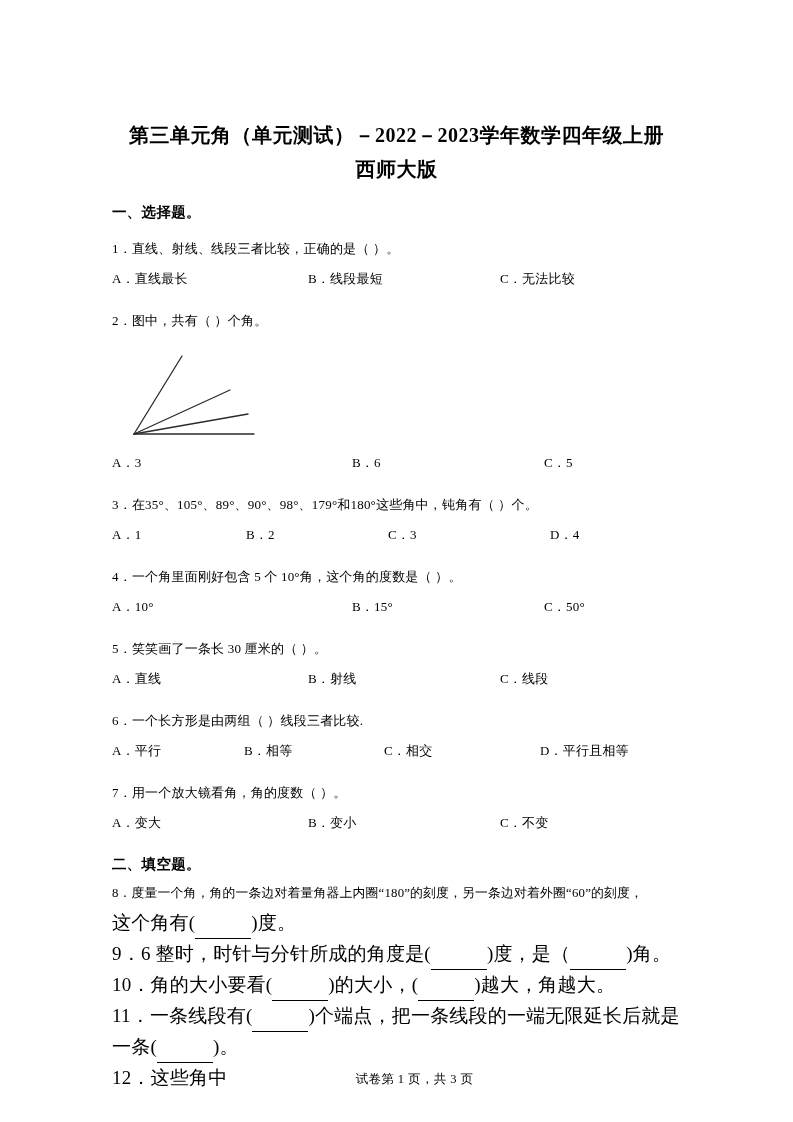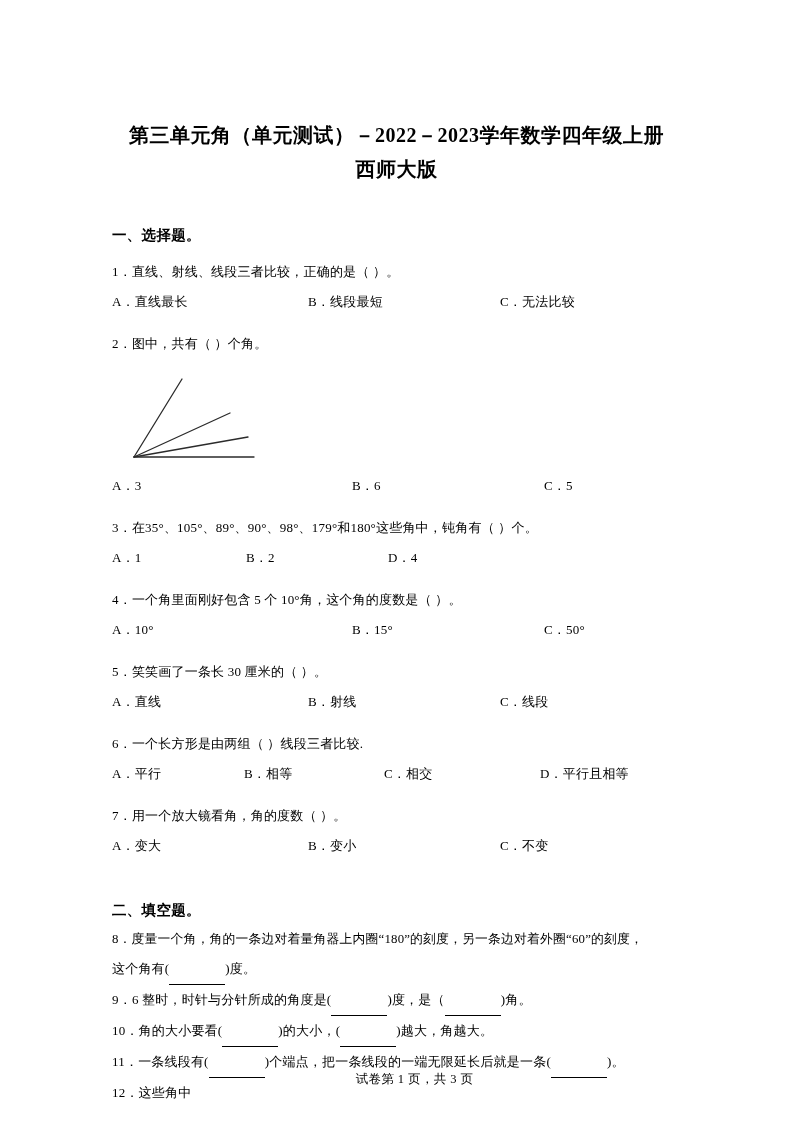--- a/index.html
+++ b/index.html
@@ -29,21 +29,21 @@
     font-weight: bold;
     line-height: 34px;
     letter-spacing: 0.5px;
   }
   .doc-title .line2 {
     display: block;
   }
   .section-head {
     font-size: 14.5px;
     font-weight: bold;
-    margin-top: 40px;
+    margin-top: 17px;
     margin-bottom: 4px;
     letter-spacing: 0.3px;
   }
   .q {
     font-size: 13px;
     line-height: 30px;
     margin-top: 12px;
     letter-spacing: 0.2px;
   }
   .options {
@@ -68,21 +68,21 @@
 
   .opts-4b .opt:nth-child(1) { width: 132px; }
   .opts-4b .opt:nth-child(2) { width: 140px; }
   .opts-4b .opt:nth-child(3) { width: 156px; }
 
   .figure {
     margin: 10px 0 6px 10px;
     height: 96px;
   }
   .fill-q {
-    font-size: 13px;
+    font-size: 19px;
     line-height: 30px;
     letter-spacing: 0.2px;
   }
   .fill-q .blank {
     display: inline-block;
     border-bottom: 1px solid #000;
     min-width: 56px;
     text-align: center;
   }
   .footer {
@@ -138,20 +138,21 @@
     <span class="opt">B．6</span>
     <span class="opt">C．5</span>
   </div>
 
   <div class="q">
     <span>3．</span><span>在35°、105°、89°、90°、98°、179°和180°这些角中，钝角有（    ）个。</span>
   </div>
   <div class="options opts-4">
     <span class="opt">A．1</span>
     <span class="opt">B．2</span>
+    <span class="opt">C．3</span>
     <span class="opt">D．4</span>
   </div>
 
   <div class="q">
     <span>4．</span><span>一个角里面刚好包含 5 个 10°角，这个角的度数是（    ）。</span>
   </div>
   <div class="options opts-3b">
     <span class="opt">A．10°</span>
     <span class="opt">B．15°</span>
     <span class="opt">C．50°</span>

